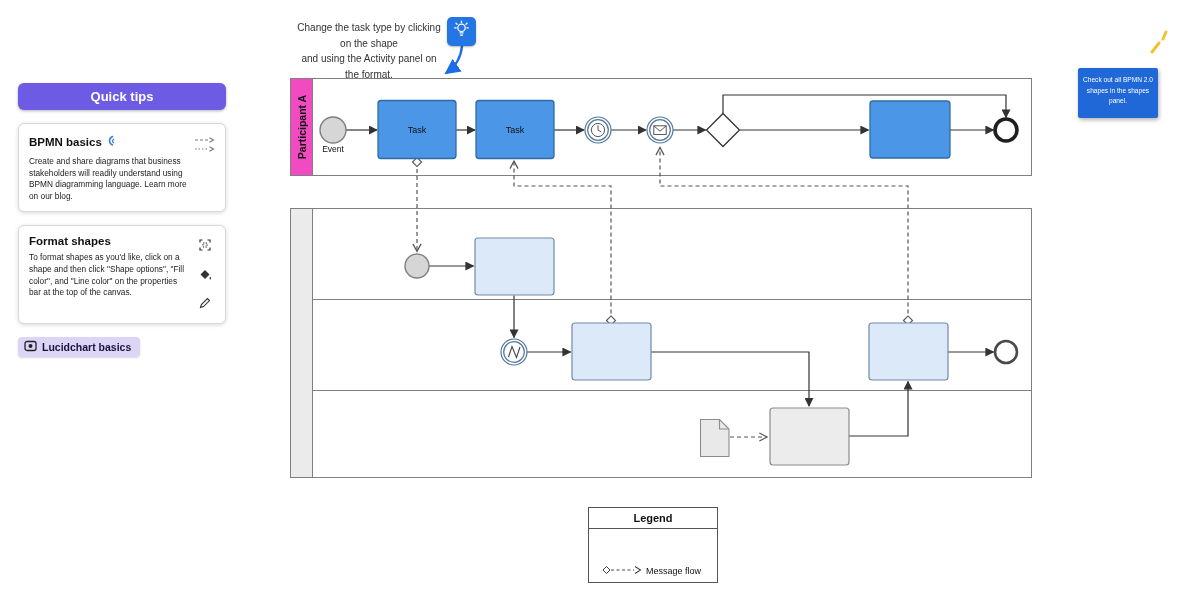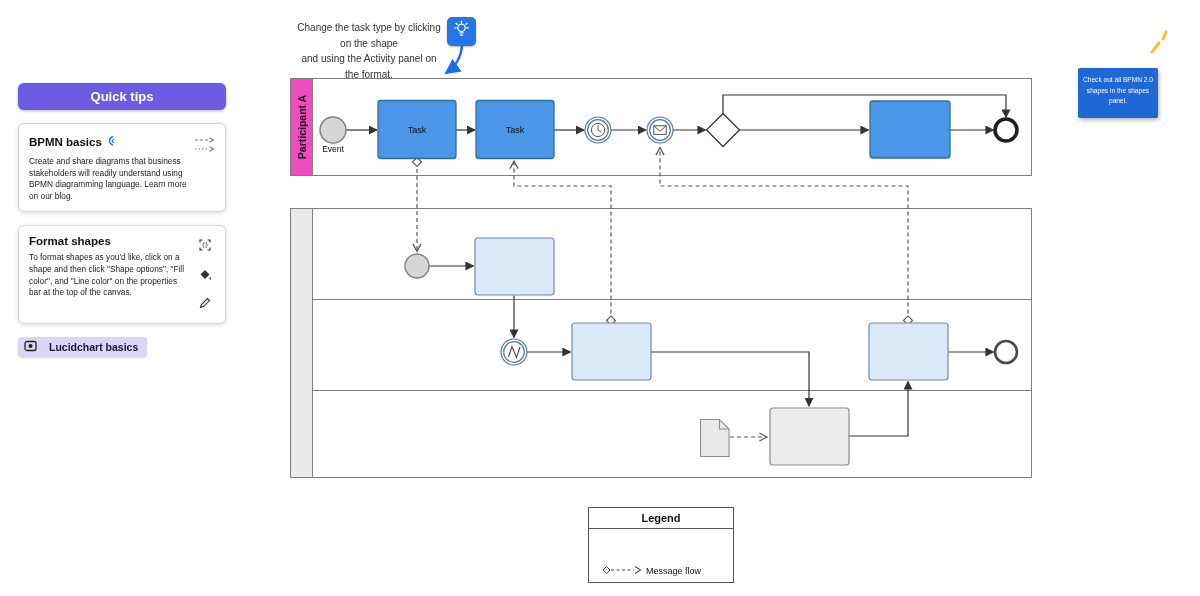--- a/index.html
+++ b/index.html
@@ -29,38 +29,38 @@
   .quick-tips{background:var(--accent-purple);color:#fff;font-weight:bold;font-size:13px;
       text-align:center;padding:6px 0;border-radius:6px;box-shadow:0 1px 3px rgba(0,0,0,.3);}
   .tip-card{background:#fff;border:1px solid #d8d8d8;border-radius:6px;
       box-shadow:0 1px 4px rgba(0,0,0,.15);padding:9px 10px;margin-top:13px;
       display:flex;gap:6px;box-sizing:border-box;}
   .tip-text{flex:1;}
   .tip-title-row{display:flex;align-items:center;gap:3px;margin-bottom:5px;}
   .tip-title{font-weight:bold;font-size:11.5px;color:#111;}
   .tip-body{font-size:8.3px;color:#222;line-height:1.4;}
   .tip-icons{width:20px;display:flex;flex-direction:column;align-items:center;gap:11px;padding-top:3px;}
-  .lc-chip{display:inline-flex;align-items:center;gap:12px;background:var(--chip-purple);
+  .lc-chip{display:inline-flex;align-items:center;gap:5px;background:var(--chip-purple);
       border-radius:4px;padding:3px 9px 3px 6px;margin-top:13px;font-weight:bold;
       font-size:10.5px;color:#17153a;box-shadow:0 1px 2px rgba(0,0,0,.15);}
 
   
   #annotation{position:absolute;left:296px;top:20px;width:146px;text-align:center;
       font-size:10px;color:#333;line-height:1.55;}
   #bulb-chip{position:absolute;left:447px;top:17px;width:29px;height:29px;background:#2376e4;
       border-radius:5px;display:flex;align-items:center;justify-content:center;
       box-shadow:0 1px 2px rgba(0,0,0,.3);}
 
   
   #sticky-note{position:absolute;left:1078px;top:68px;width:80px;height:50px;
       background:var(--note-blue);color:#fff;font-size:6.6px;text-align:center;border-radius:2px;
       padding:7px 5px;box-sizing:border-box;line-height:1.6;box-shadow:1px 2px 4px rgba(0,0,0,.3);}
 
   
-  #legend{position:absolute;left:588px;top:507px;width:146px;background:#fff;
+  #legend{position:absolute;left:588px;top:507px;width:130px;background:#fff;
       border:1.4px solid #555;box-sizing:border-box;}
   .legend-title{text-align:center;font-weight:bold;font-size:11px;padding:4px 0;
       border-bottom:1.2px solid #555;color:#111;}
   .legend-row{display:flex;align-items:center;gap:1px;padding:4px 10px;font-size:9px;color:#111;margin-top:31px;}
   .legend-row:first-of-type{padding-top:7px;}
 </style>
 </head>
 <body>
 
 <svg id="diagram-svg" width="1200" height="596" viewBox="0 0 1200 596">

